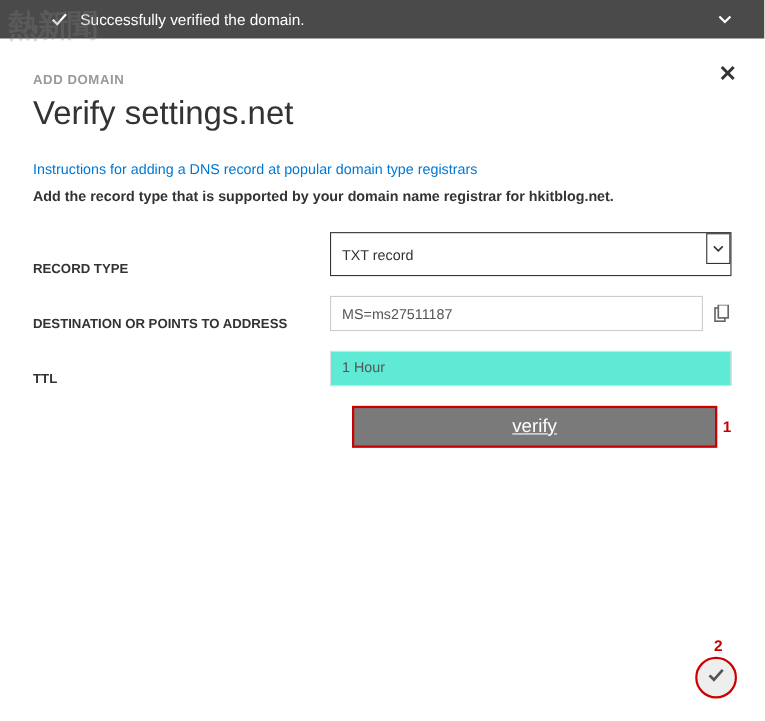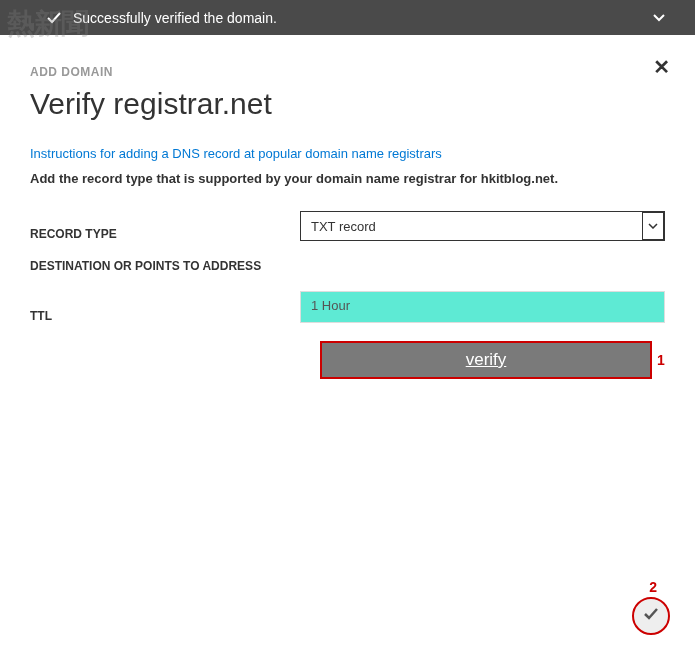--- a/index.html
+++ b/index.html
@@ -109,21 +109,21 @@
       display: flex;
       align-items: center;
       position: relative;
     }
     .select-box {
       border: 1px solid #333;
       padding: 5px 10px;
       font-size: 13px;
       color: #333;
       flex: 1;
-      height: 30px;
+      height: 40px;
       display: flex;
       align-items: center;
       justify-content: space-between;
       background: #fff;
     }
     .select-arrow {
       border: 1px solid #333;
       width: 22px;
       height: 28px;
       display: flex;
@@ -230,23 +230,23 @@
     <svg width="12" height="8" viewBox="0 0 12 8">
         <path d="M1 1 L6 6 L11 1" stroke="#fff" stroke-width="2" fill="none"></path>
       </svg>
   </span>
 </div>
 
 <div class="content">
   <span class="close-btn">✕</span>
 
   <div class="breadcrumb">ADD DOMAIN</div>
-  <h1 class="page-title">Verify registrar.net</h1>
-
-  <a class="link-text">Instructions for adding a DNS record at popular domain name registrars</a>
+  <h1 class="page-title">Verify settings.net</h1>
+
+  <a class="link-text">Instructions for adding a DNS record at popular domain type registrars</a>
   <div class="instruction-text">Add the record type that is supported by your domain name registrar for hkitblog.net.</div>
 
   <div class="form-section">
 
     <div class="form-row">
       <div class="form-label">RECORD TYPE</div>
       <div class="form-input-wrap">
         <div class="select-box">
           <span>TXT record</span>
         </div>
@@ -254,20 +254,29 @@
           <svg width="10" height="6" viewBox="0 0 10 6">
               <path d="M1 1 L5 5 L9 1" stroke="#333" stroke-width="1.5" fill="none"></path>
             </svg>
         </div>
       </div>
     </div>
 
 
     <div class="form-row">
       <div class="form-label">DESTINATION OR POINTS TO ADDRESS</div>
+      <div class="form-input-wrap">
+        <input class="text-input" value="MS=ms27511187" style="">
+        <span class="copy-icon">
+          <svg width="14" height="16" viewBox="0 0 14 16">
+              <rect x="1" y="3" width="9" height="12" stroke="#666" fill="none" stroke-width="1.5"></rect>
+              <rect x="4" y="0" width="9" height="12" stroke="#666" fill="#fff" stroke-width="1.5"></rect>
+            </svg>
+        </span>
+      </div>
     </div>
 
     <div class="form-row">
       <div class="form-label">TTL</div>
       <div class="form-input-wrap">
         <div class="readonly-input">1 Hour</div>
       </div>
     </div>
 
     <div class="verify-btn-wrap">

